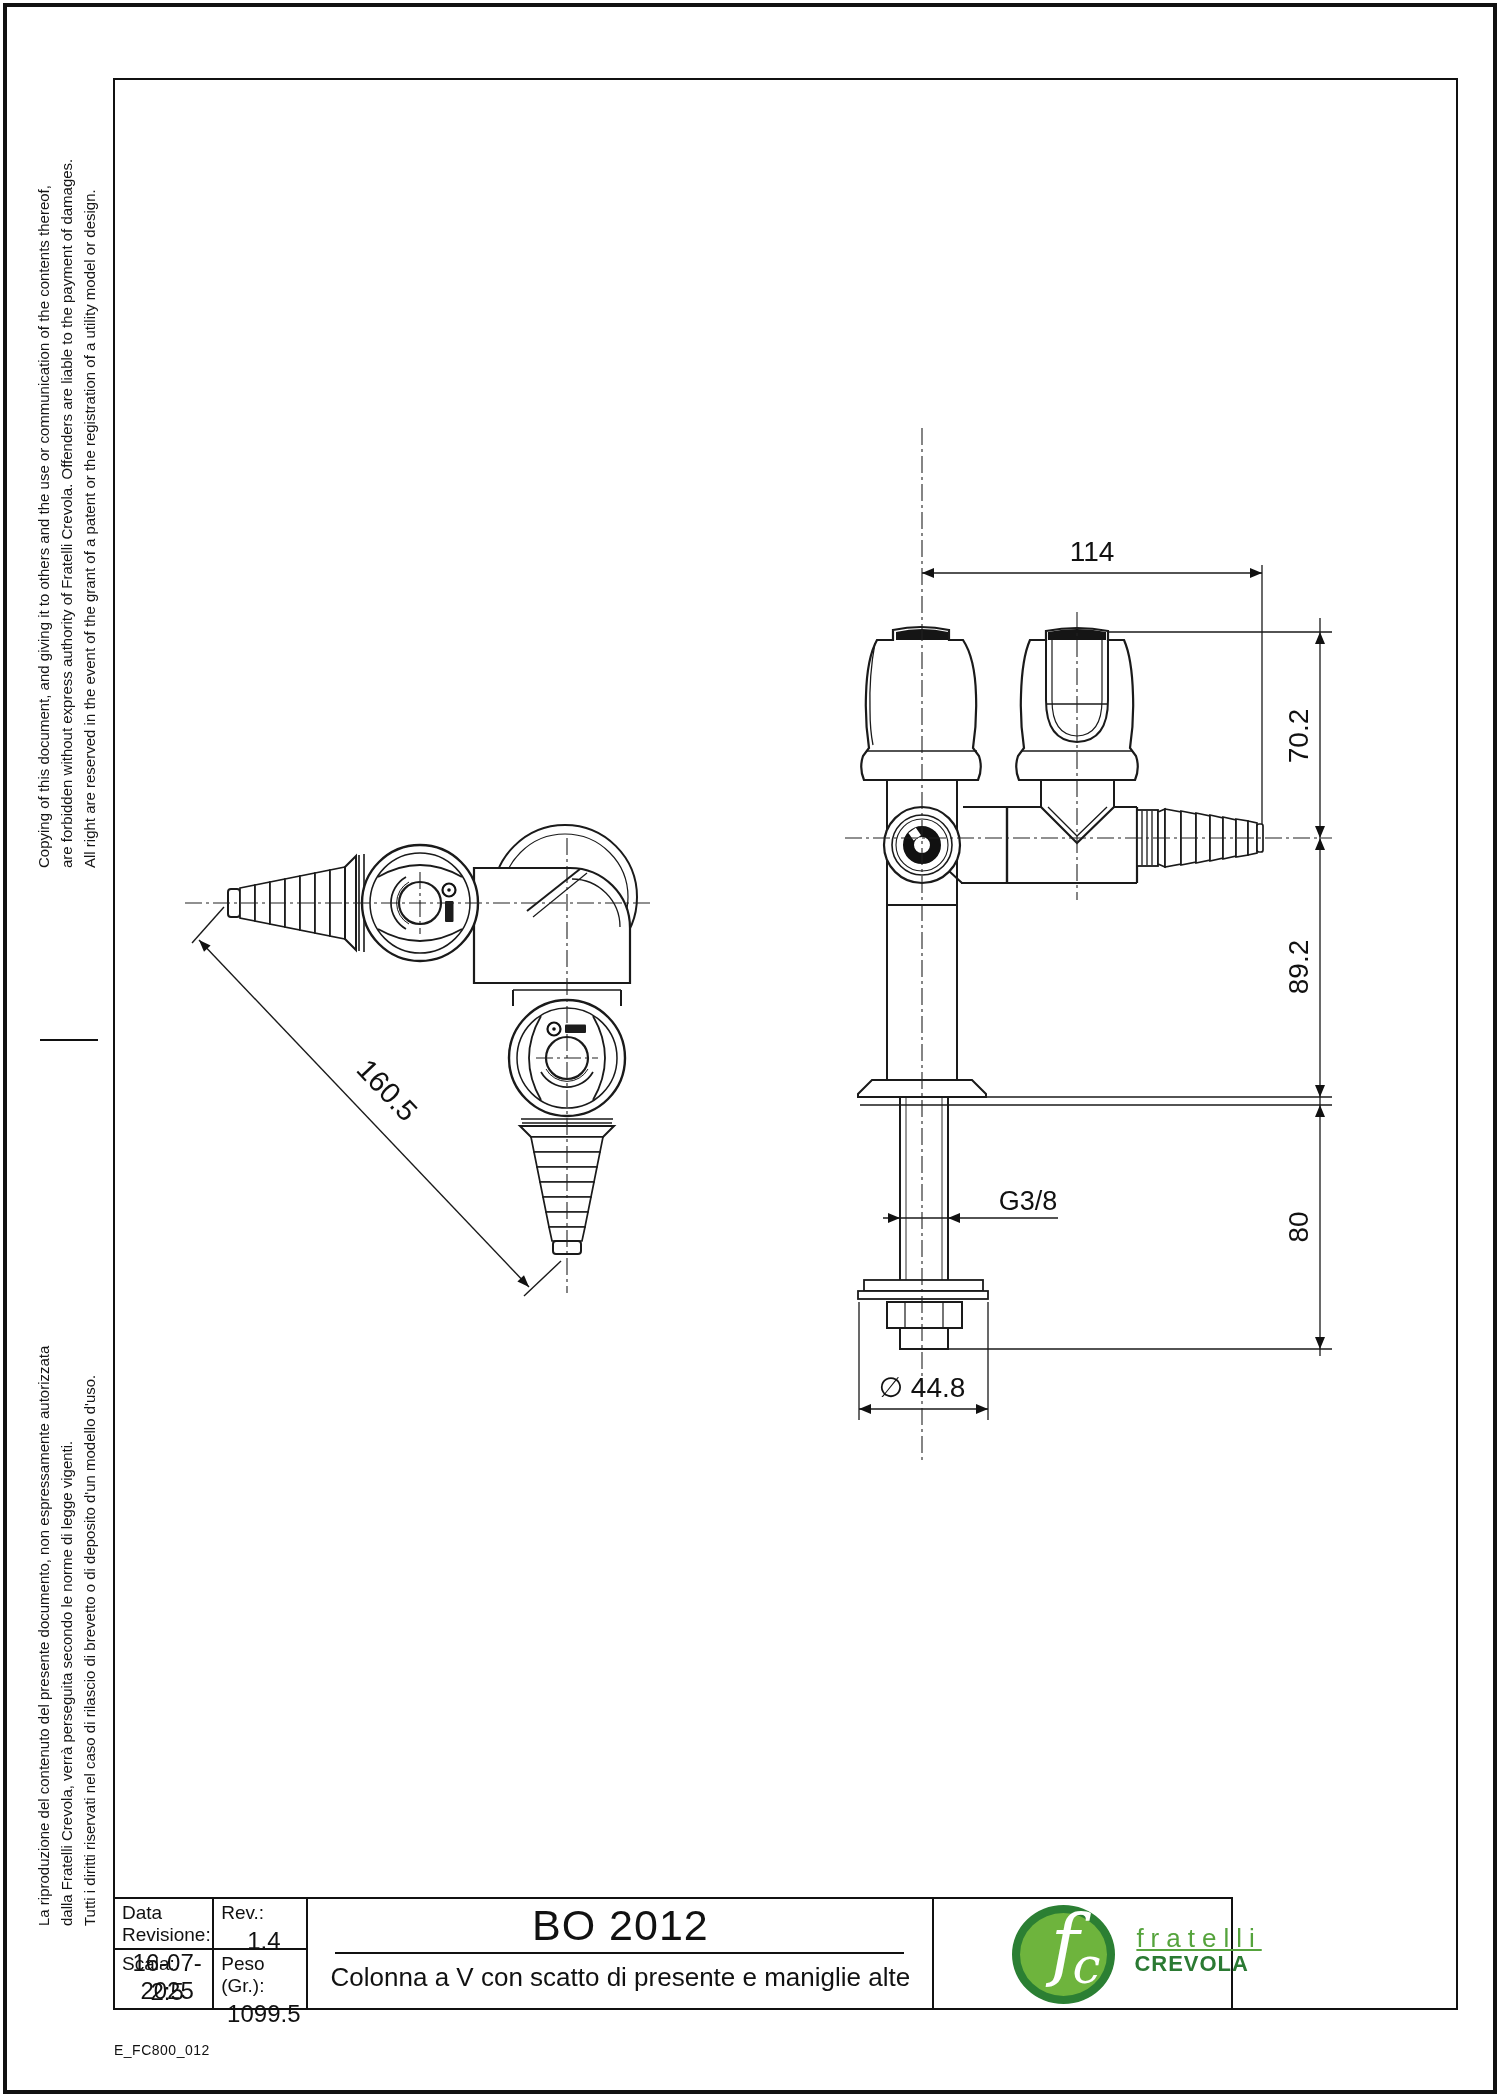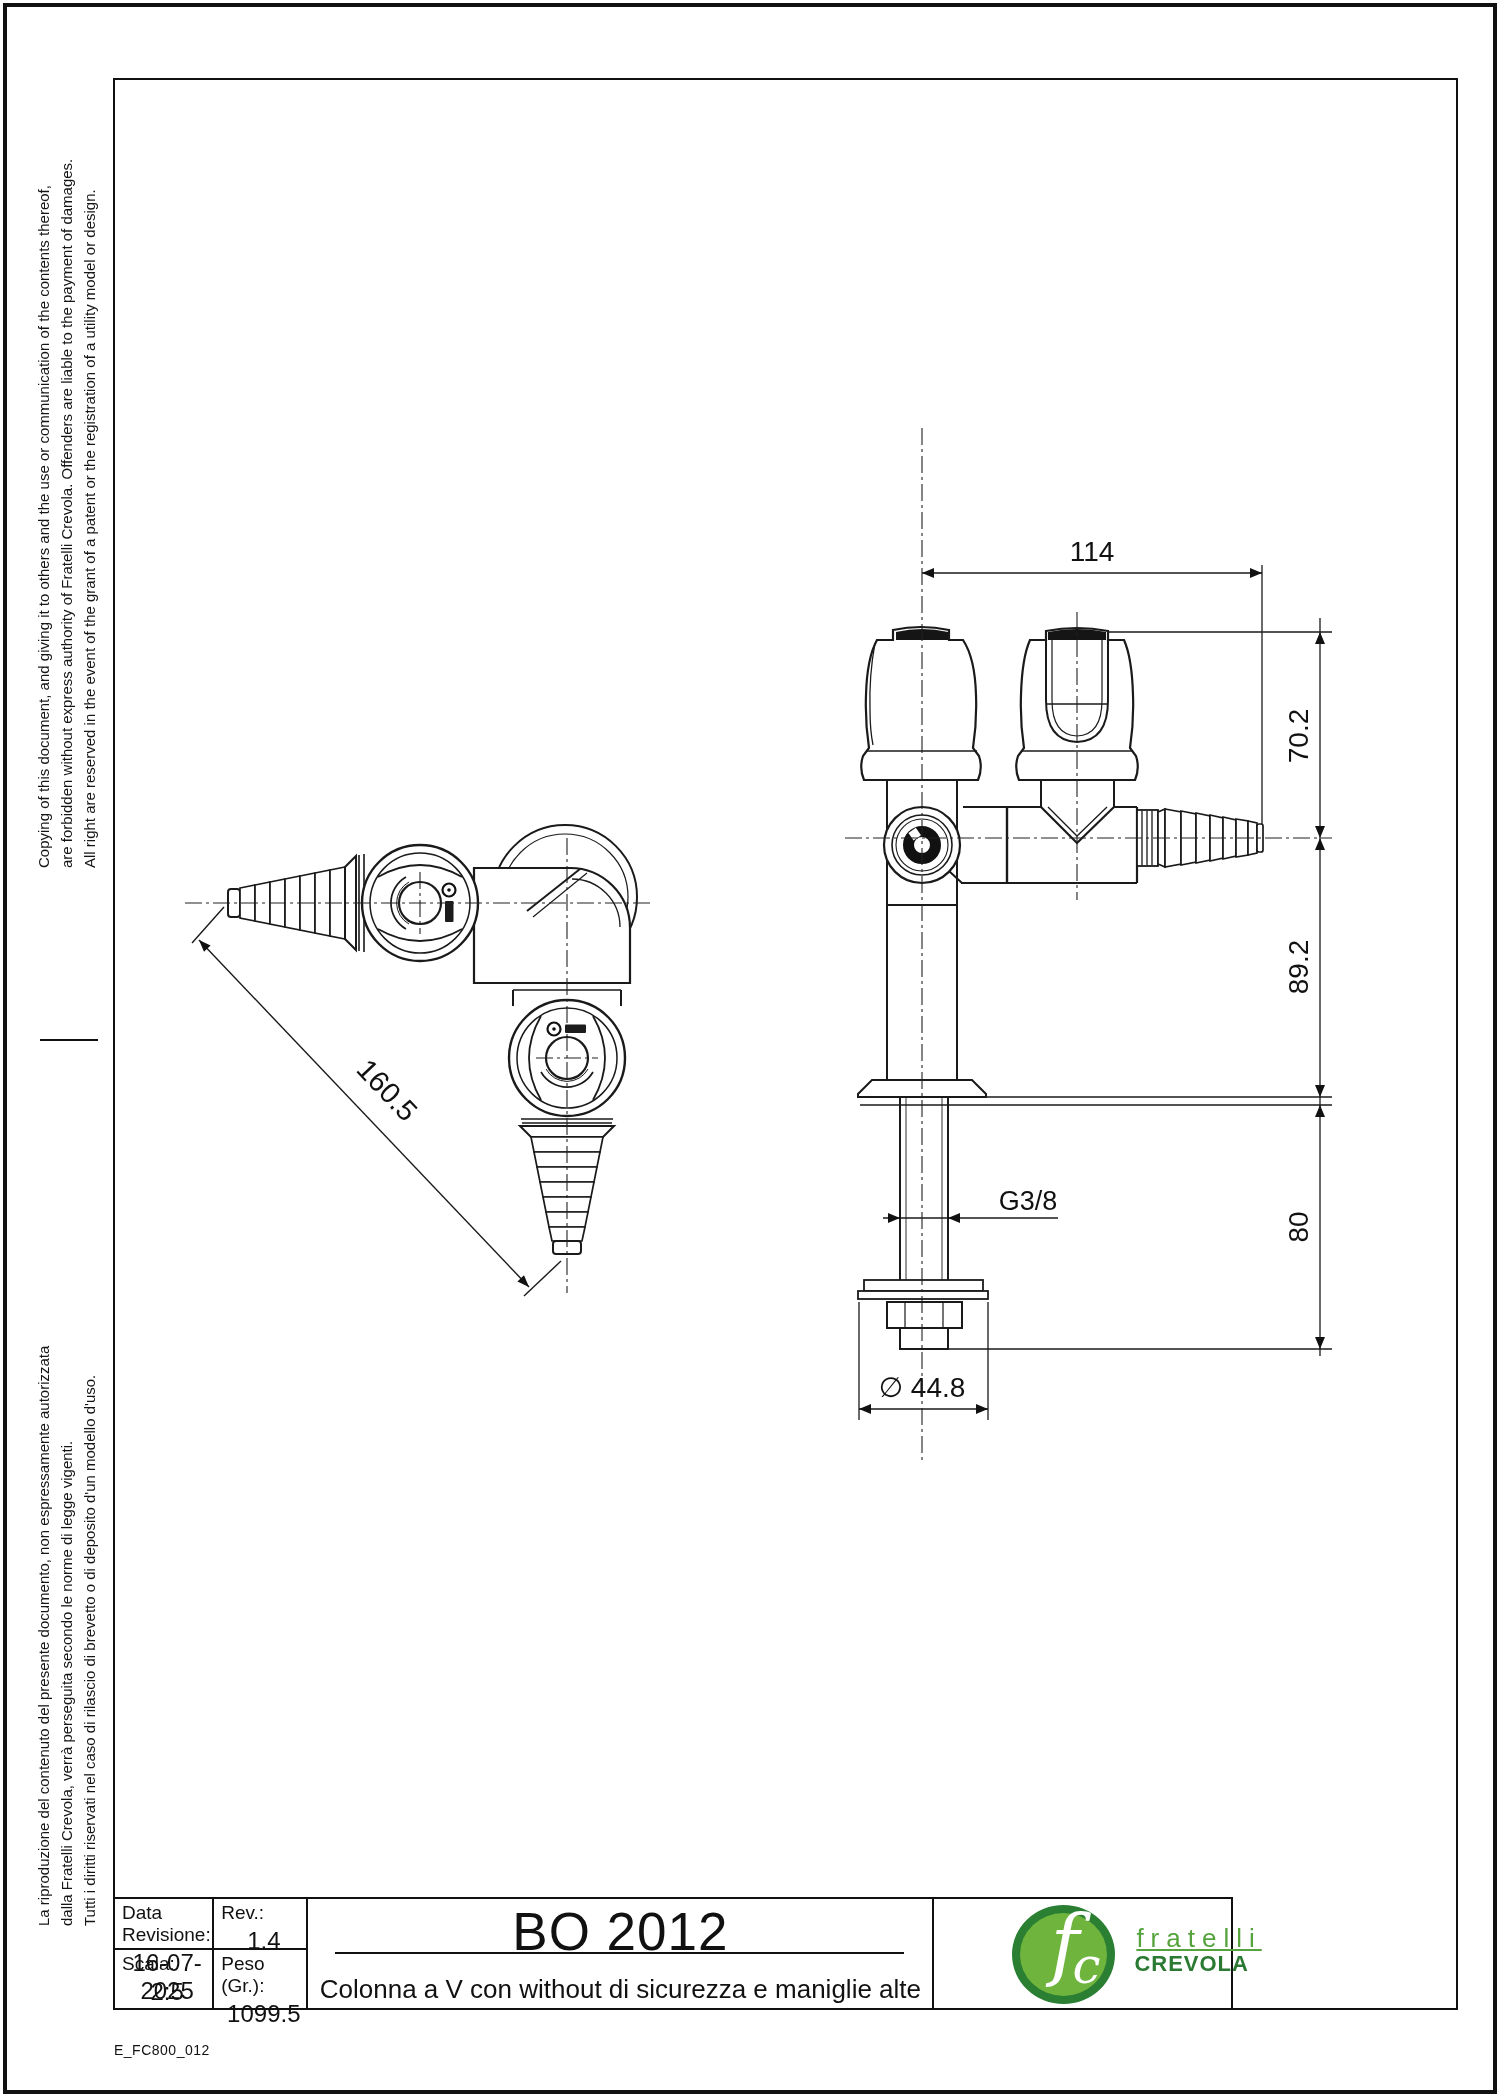--- a/index.html
+++ b/index.html
@@ -15,21 +15,21 @@
   
   #title-block{position:absolute;left:113px;top:1897px;width:1120px;height:113px;
                border:2.5px solid #111;display:flex;background:#fff;}
   .tb-small{display:flex;flex-direction:column;}
   .tb-c1{width:119px;border-right:2px solid #111;}
   .tb-c2{width:113px;border-right:2px solid #111;}
   .tb-cell{height:51px;border-bottom:2px solid #111;padding:3px 0 0 7px;font-size:19px;}
   .tb-cell.last{height:57px;border-bottom:none;}
   .tb-val{text-align:center;font-size:24px;margin-top:3px;padding-left:0;}
   .tb-center{width:753px;border-right:2px solid #111;position:relative;}
-  #bo-code{text-align:center;font-size:53px;letter-spacing:1px;margin-top:2px;}
+  #bo-code{text-align:center;font-size:43px;letter-spacing:1px;margin-top:2px;}
   #bo-underline{position:absolute;left:27px;right:28px;top:53px;border-bottom:2.5px solid #111;}
   #bo-subtitle{text-align:center;font-size:26px;margin-top:12px;}
   .tb-logo{width:357px;position:relative;}
   #logo-oval{position:absolute;left:78px;top:6px;width:103px;height:99px;border-radius:50%;
              background:#6eb43d;border:8px solid #2b7f33;}
   .fc-letter{position:absolute;color:#fff;font-family:"DejaVu Serif","Liberation Serif",serif;
              font-style:italic;line-height:1;}
   #fc-f{left:30px;top:-8px;font-size:78px;}
   #fc-c{left:52px;top:28px;font-size:50px;}
   #logo-name1{position:absolute;left:202px;top:24px;font-size:26px;letter-spacing:7px;color:#55a33c;text-decoration:underline;}
@@ -254,21 +254,21 @@
       <div class="tb-val">1.4</div>
     </div>
     <div class="tb-cell last">
       <div>Peso (Gr.):</div>
       <div class="tb-val">1099.5</div>
     </div>
   </div>
   <div class="tb-center">
     <div id="bo-code">BO 2012</div>
     <div id="bo-underline"></div>
-    <div id="bo-subtitle">Colonna a V con without di sicurezza e maniglie alte</div>
+    <div id="bo-subtitle">Colonna a V con scatto di presente e maniglie alte</div>
   </div>
   <div class="tb-logo">
     <div id="logo-oval">
       <span class="fc-letter" id="fc-f">f</span>
       <span class="fc-letter" id="fc-c">c</span>
     </div>
     <div id="logo-name1">fratelli</div>
     <div id="logo-name2">CREVOLA</div>
   </div>
 </div>

